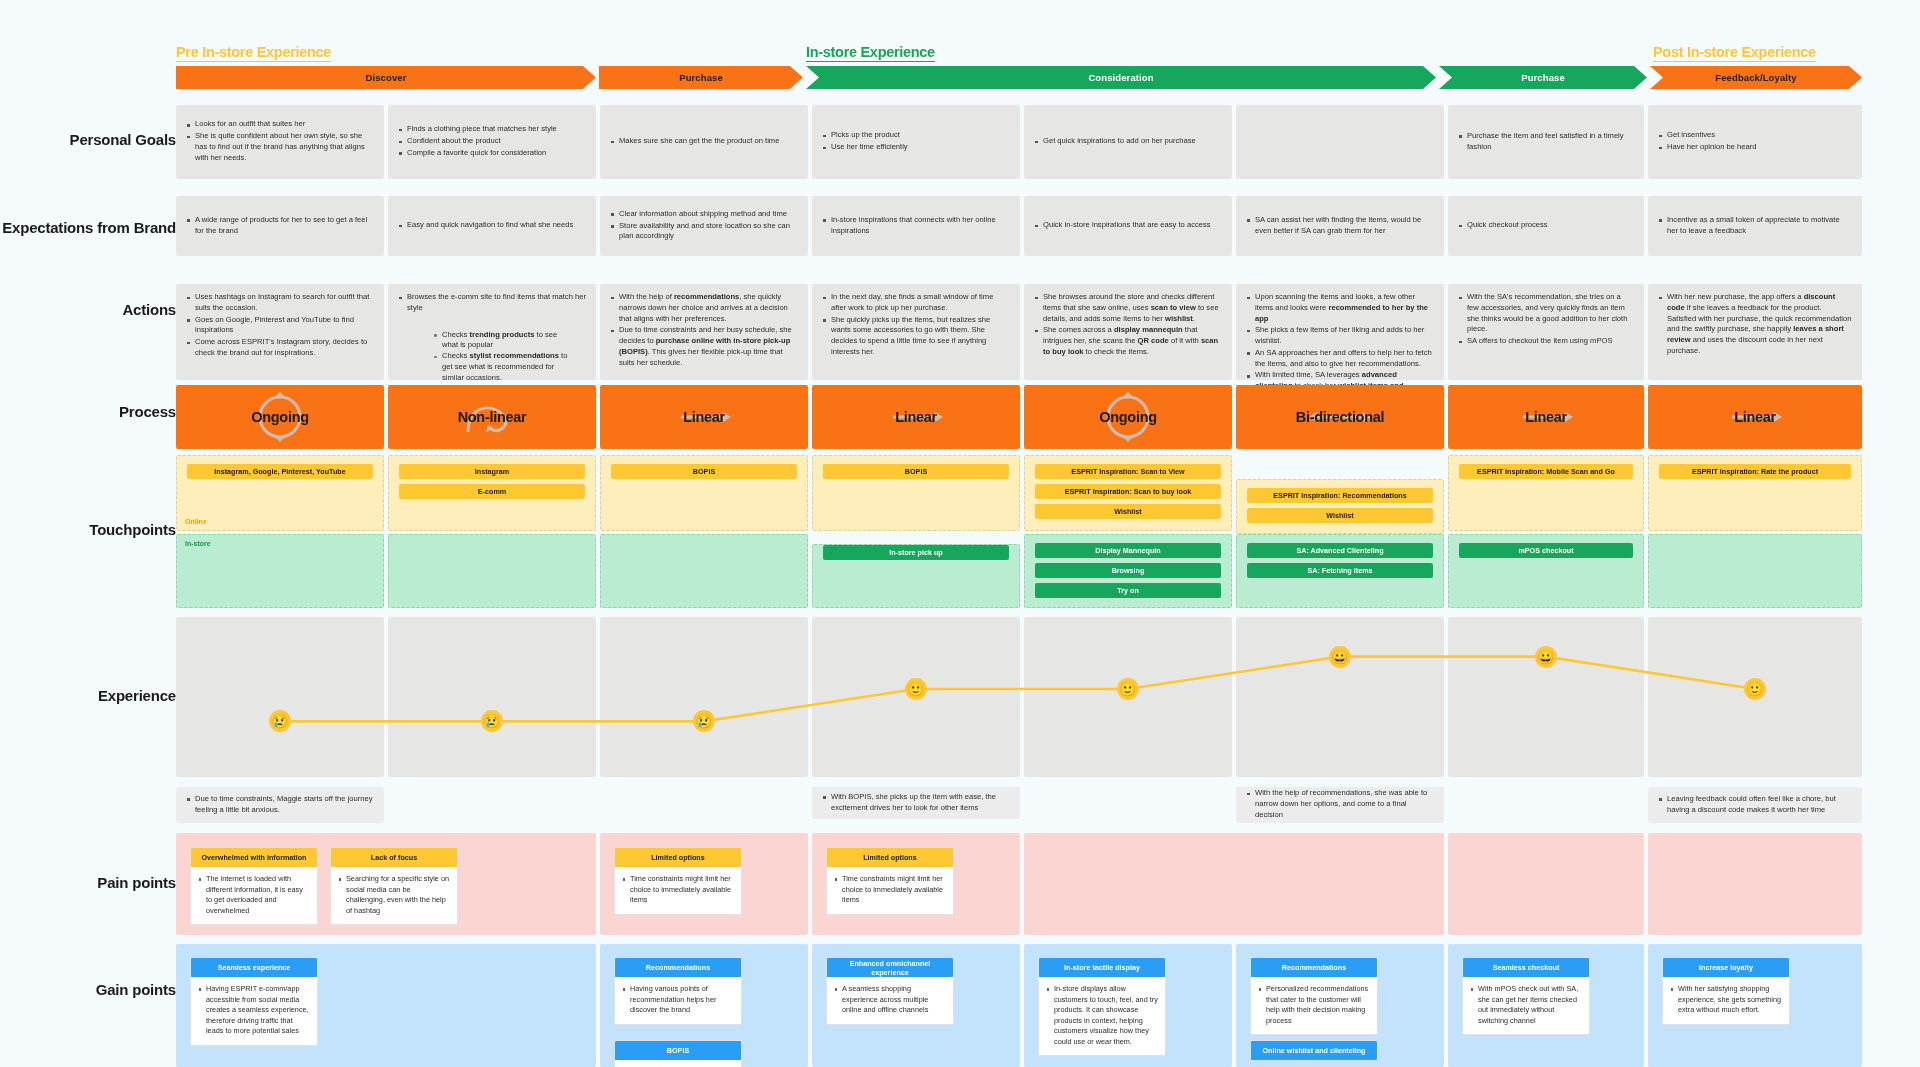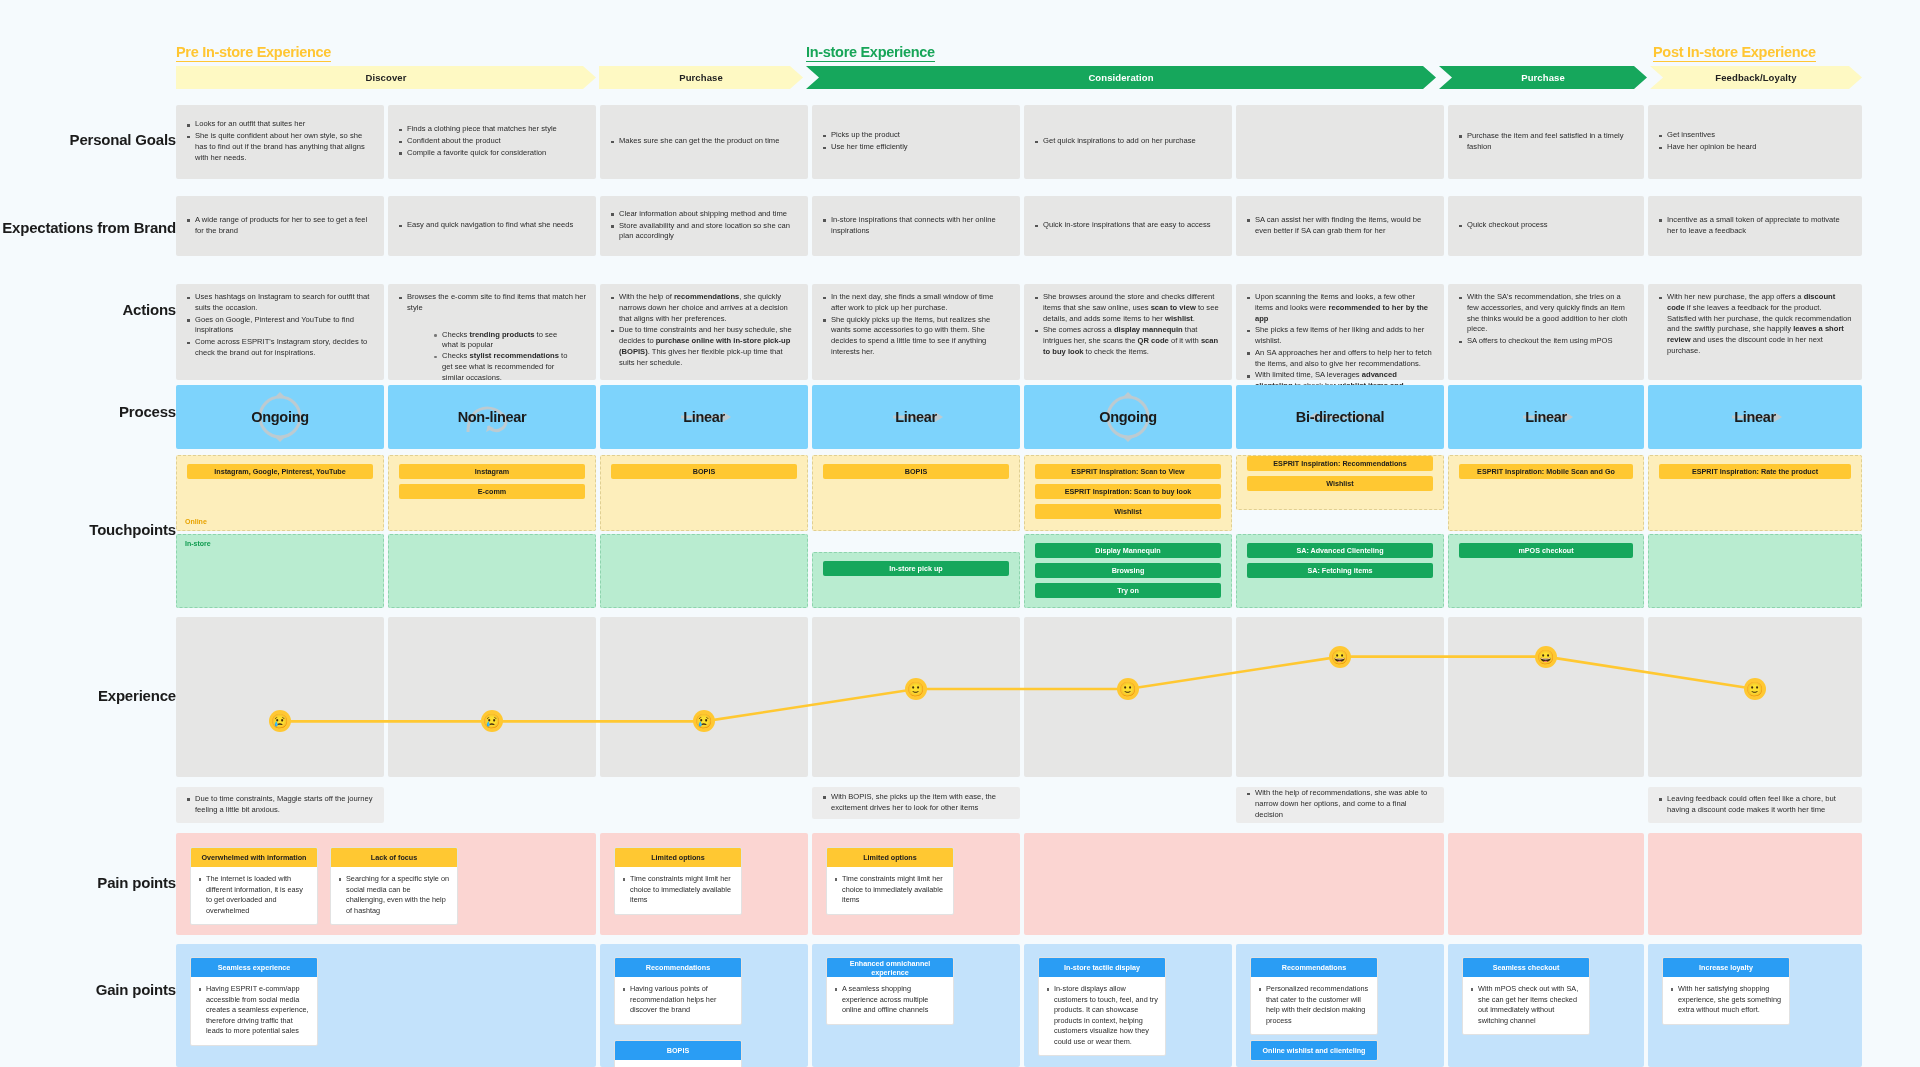--- a/index.html
+++ b/index.html
@@ -43,21 +43,21 @@
     position: absolute;
     height: 23px;
     display: flex;
     align-items: center;
     justify-content: center;
     font-size: 9.5px;
     font-weight: bold;
     color: #222;
     letter-spacing: 0.1px;
   }
-  .chev.yellow { background: #fef9c3; }
+  .chev.yellow { background: #f97316; }
   .chev.green  { background: #16a75c; color: #fff; }
   .chev.arrow-r {
     clip-path: polygon(0 0, calc(100% - 13px) 0, 100% 50%, calc(100% - 13px) 100%, 0 100%);
   }
   .chev.arrow-both {
     clip-path: polygon(0 0, calc(100% - 13px) 0, 100% 50%, calc(100% - 13px) 100%, 0 100%, 13px 50%);
   }
 
   
   .cell {
@@ -106,21 +106,21 @@
     content: "";
     position: absolute;
     left: 1px; top: 4.5px;
     width: 2.6px; height: 2.6px;
     background: #777;
     border-radius: 50%;
   }
   b { font-weight: bold; }
 
   
-  .proc-cell { position: absolute; background: #7dd3fc; border-radius: 2px;
+  .proc-cell { position: absolute; background: #f97316; border-radius: 2px;
                display:flex; align-items:center; justify-content:center; }
   .proc-text { font-size: 14.5px; font-weight: bold; color: #1b1b1b; position: relative; z-index: 2;
                letter-spacing: -0.3px; }
   .proc-ico { position: absolute; z-index: 1; opacity: .85; }
 
   
   .tp-cell { position: absolute; }
   .tp-online  { background: #fdeebb; border: 1px dashed #e0cf92; border-radius:2px; position:absolute; left:0; right:0; top:0; }
   .tp-instore { background: #b9ecd0; border: 1px dashed #8dd4ad; border-radius:2px; position:absolute; left:0; right:0; bottom:0; }
   .tp-lab { position: absolute; left: 8px; font-size: 7px; font-weight: bold; }
@@ -458,38 +458,38 @@
       <div class="tp-cell" style="left:600px;top:455px;width:208px;height:153px;">
        <div class="tp-online" style="height:76px;padding-top:8px;">
           <div class="chip y">BOPIS</div>
         </div>
        <div class="tp-instore" style="height:74px;padding-top:8px;"></div>
      </div>
       <div class="tp-cell" style="left:812px;top:455px;width:208px;height:153px;">
        <div class="tp-online" style="height:76px;padding-top:8px;">
           <div class="chip y">BOPIS</div>
         </div>
-       <div class="tp-instore" style="height:56px;padding-top:8px;">
+       <div class="tp-instore" style="height:64px;">
           <div class="chip g">In-store pick up</div>
         </div>
      </div>
       <div class="tp-cell" style="left:1024px;top:455px;width:208px;height:153px;">
        <div class="tp-online" style="height:76px;padding-top:8px;">
           <div class="chip y">ESPRIT Inspiration:  Scan to View</div>
           <div class="chip y">ESPRIT Inspiration:  Scan to buy look</div>
           <div class="chip y">Wishlist</div>
         </div>
        <div class="tp-instore" style="height:74px;padding-top:8px;">
           <div class="chip g">Display Mannequin</div>
           <div class="chip g">Browsing</div>
           <div class="chip g">Try on</div>
         </div>
      </div>
       <div class="tp-cell" style="left:1236px;top:455px;width:208px;height:153px;">
-       <div class="tp-online" style="height:55px;">
+       <div class="tp-online" style="height:55px;padding-top:8px;margin-top:24px;">
           <div class="chip y">ESPRIT Inspiration:  Recommendations</div>
           <div class="chip y">Wishlist</div>
         </div>
        <div class="tp-instore" style="height:74px;padding-top:8px;">
           <div class="chip g">SA: Advanced Clienteling</div>
           <div class="chip g">SA: Fetching items</div>
         </div>
      </div>
       <div class="tp-cell" style="left:1448px;top:455px;width:196px;height:153px;">
        <div class="tp-online" style="height:76px;padding-top:8px;">

